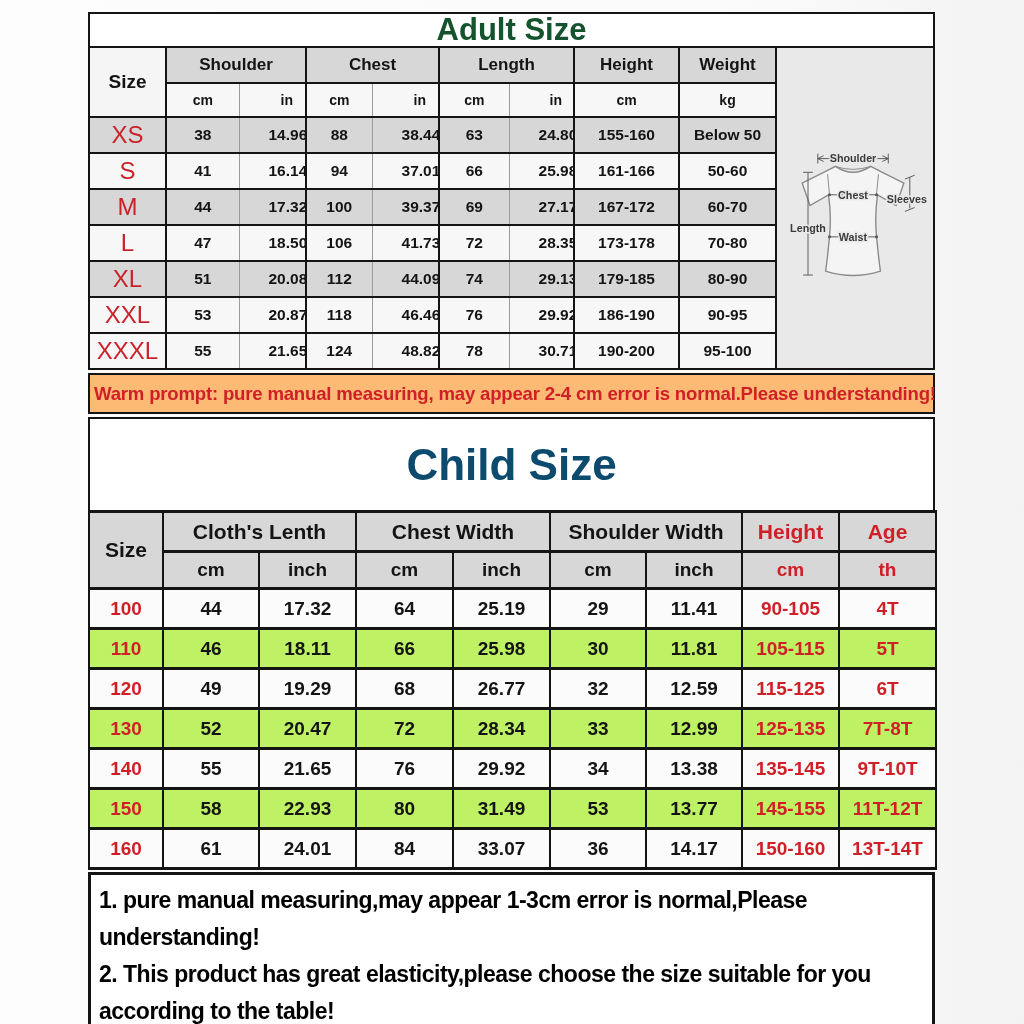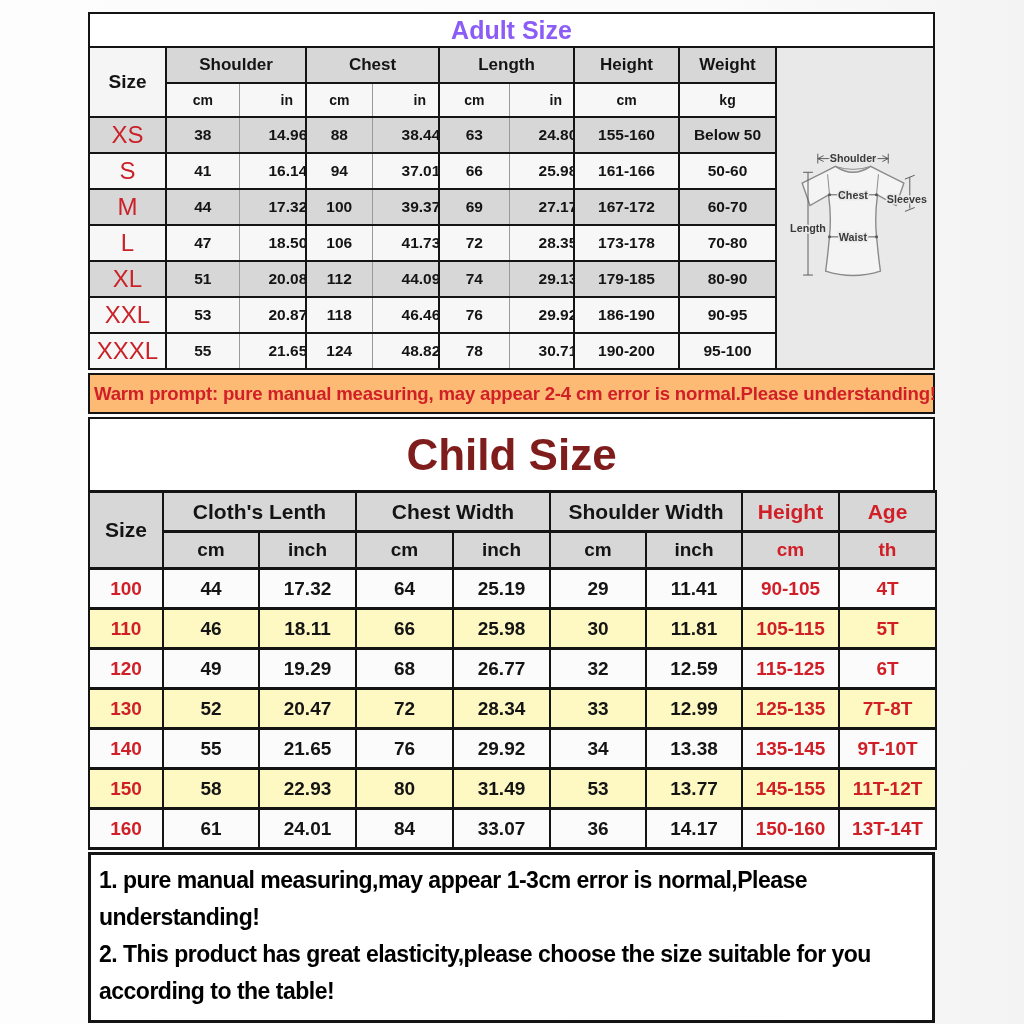--- a/index.html
+++ b/index.html
@@ -10,21 +10,21 @@
     position: relative;
     overflow: hidden;
   }
   .sheet { position: absolute; left: 88px; top: 12px; width: 847px; }
 
   
   .block-title {
     height: 34px; background: #ffffff;
     border: 2px solid #141414; border-bottom: none;
     display: flex; align-items: center; justify-content: center;
-    color: #8b5cf6; font-weight: bold; font-size: 25px;
+    color: #14532d; font-weight: bold; font-size: 31px;
   }
   .adult-body { display: flex; align-items: stretch; }
   table { border-collapse: collapse; }
   .adult-table { width: 687px; table-layout: fixed; }
   .adult-table th, .adult-table td {
     border: 2px solid #141414; text-align: center; vertical-align: middle;
     overflow: hidden; white-space: nowrap;
   }
   .adult-table .gh { background: #d7d7d7; font-size: 17px; height: 36px; color: #141414; }
   .adult-table .size-th { background: #f5f5f5; font-size: 19px; color: #141414; }
@@ -53,35 +53,35 @@
 
   
   .warm {
     margin-top: 3px; height: 41px; background: #fdba74;
     border: 2px solid #141414; display: flex; align-items: center; padding-left: 4px;
   }
   .warm p { color: #d01f26; font-weight: bold; font-size: 18.6px; letter-spacing: -0.2px; white-space: nowrap; }
 
   
   .child-title {
-    margin-top: 3px; height: 73px; background: #ffffff;
+    margin-top: 3px; height: 93px; background: #ffffff;
     border: 2px solid #141414; border-bottom: none;
     display: flex; align-items: center; justify-content: center;
-    color: #7f1d1d; font-weight: bold; font-size: 44px;
+    color: #0c4a6e; font-weight: bold; font-size: 44px;
   }
   .child-table { width: 847px; table-layout: fixed; }
   .child-table th, .child-table td {
     border: 2px solid #141414; border-top-width: 3px; border-bottom-width: 3px;
     text-align: center; vertical-align: middle; overflow: hidden; white-space: nowrap;
   }
   .child-table thead th { background: #d7d7d7; font-size: 21px; height: 40px; color: #141414; }
   .child-table thead .unit-row th { font-size: 19px; height: 37px; }
   .child-table .red { color: #d01f26 !important; }
   .child-table tbody tr { height: 40px; background: #fbfbfb; }
-  .child-table tbody tr.shade { background: #fef9c3; }
+  .child-table tbody tr.shade { background: #bef264; }
   .child-table tbody td { font-weight: bold; font-size: 19px; color: #141414; }
   .child-table tbody td.size-col { color: #d01f26; }
 
   
   .notes {
     margin-top: 2px; border: 3px solid #141414; background: #ffffff;
     padding: 7px 10px 10px 8px; min-height: 150px;
   }
   .notes p { font-weight: bold; font-size: 23px; line-height: 37px; color: #000; letter-spacing: -0.5px; }
 </style>

